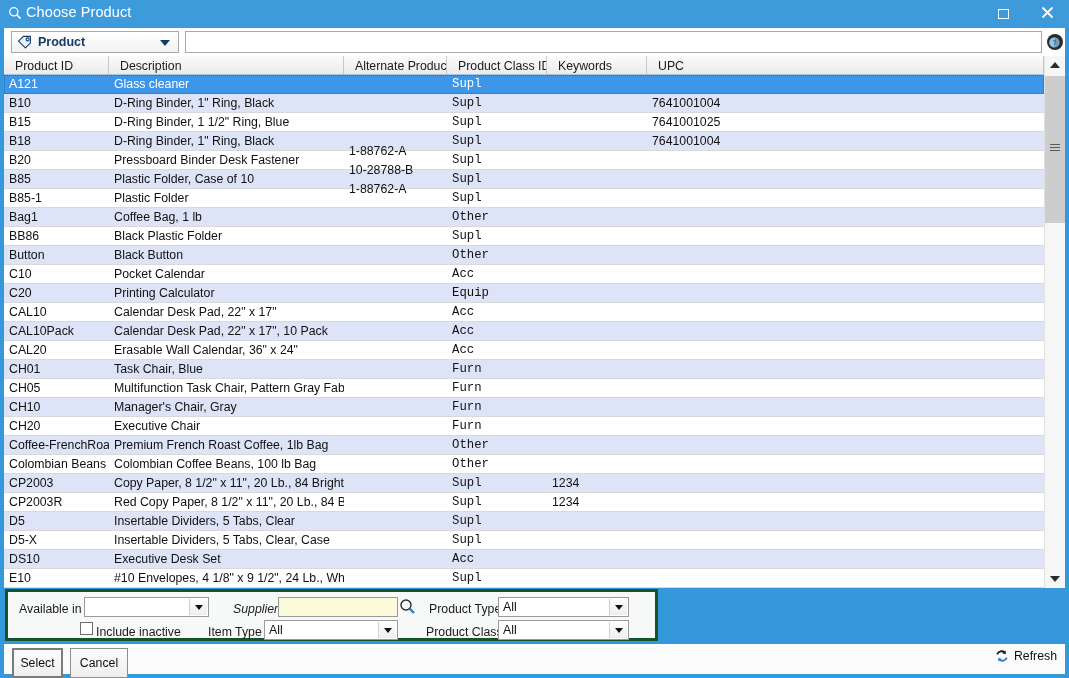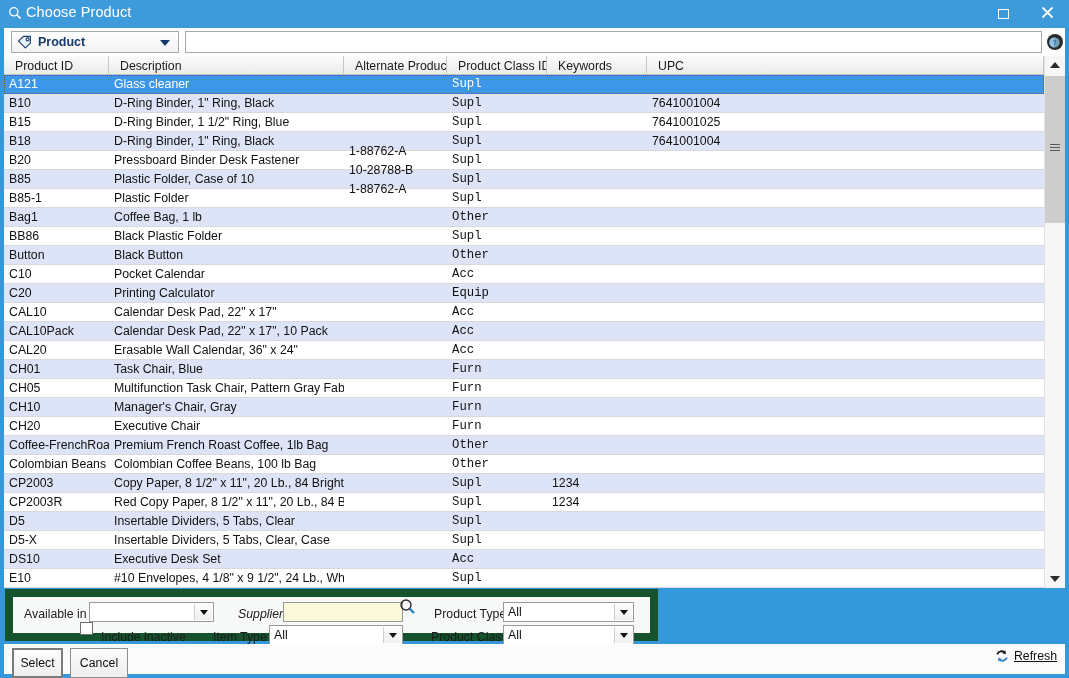--- a/index.html
+++ b/index.html
@@ -207,21 +207,21 @@
     width: 10px; height: 9px;
   }
   #sb-thumb .grip b {
     display: block; height: 1px; background: #5a5a5a; margin-bottom: 2px;
   }
 
   
   #filter-panel {
     position: absolute; left: 5px; top: 589px;
     width: 653px; height: 52px;
-    border: 8px solid #14532d;
+    border: 3px solid #14532d;
     background: #f7f8f8;
     box-sizing: border-box;
   }
   .flabel {
     position: absolute;
     font-size: 12.3px; color: #1b1b1b;
     white-space: nowrap;
     cursor: default;
   }
   .fcombo {
@@ -288,21 +288,20 @@
     font-size: 12.3px; color: #111;
     cursor: default;
   }
   #btn-select { left: 8px; width: 51px; border: 2px solid #7b7b7b; }
   #btn-cancel { left: 66px; width: 58px; }
   #btn-refresh {
     position: absolute; right: 8px; top: 5px;
     display: flex; align-items: center; gap: 5px;
     font-size: 12.3px; color: #111;
     cursor: default;
-    text-decoration: underline;
   }
   #btn-refresh .rico { width: 14px; height: 14px; }
 
   #bottom-edge {
     position: absolute; left: 0; bottom: 0;
     width: 1069px; height: 4px; background: #3498db;
   }
   #left-edge {
     position: absolute; left: 0; top: 28px;
     width: 4px; height: 650px; background: #3498db;

